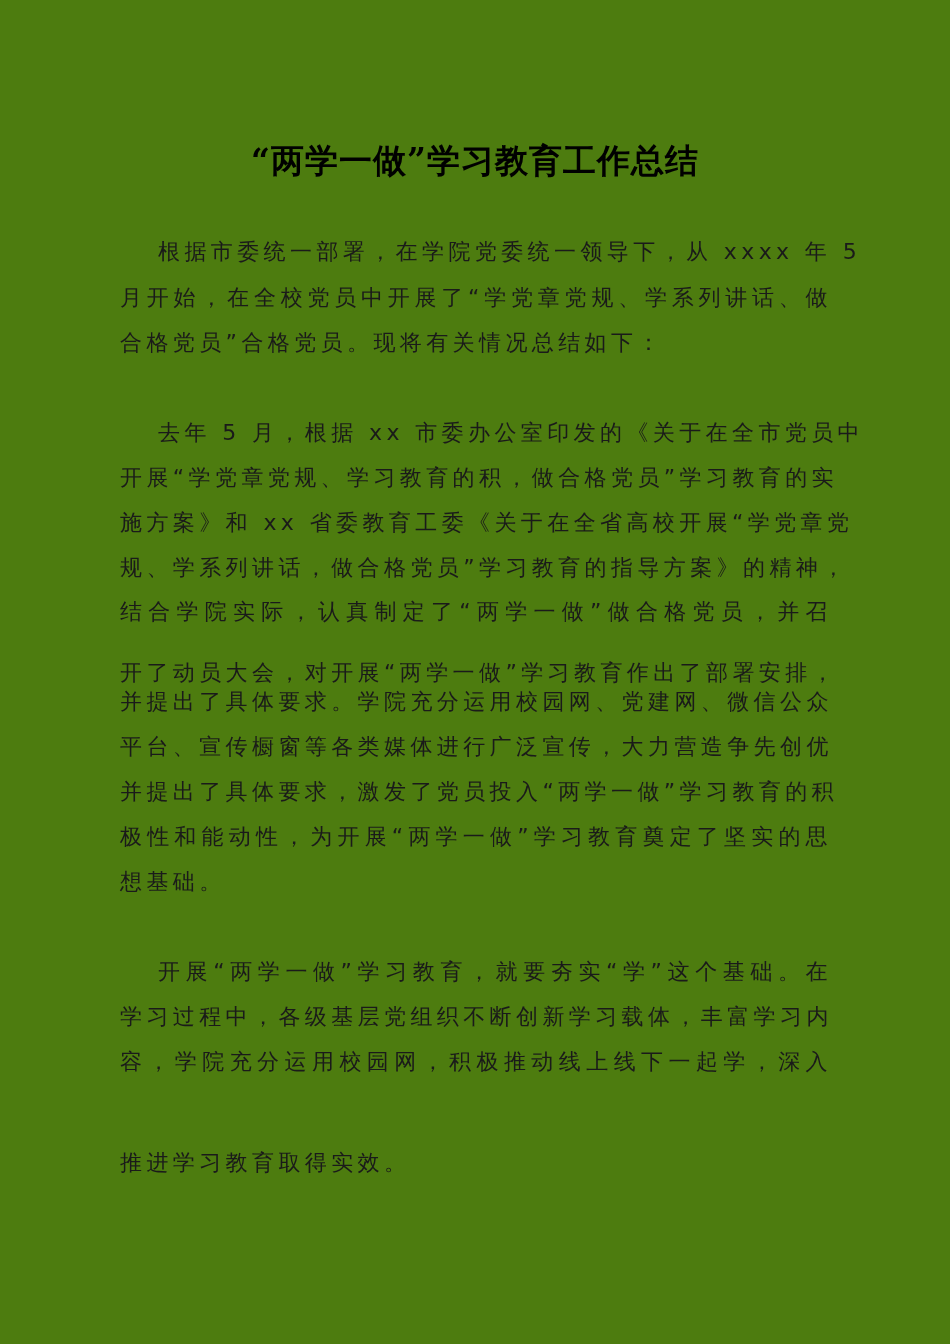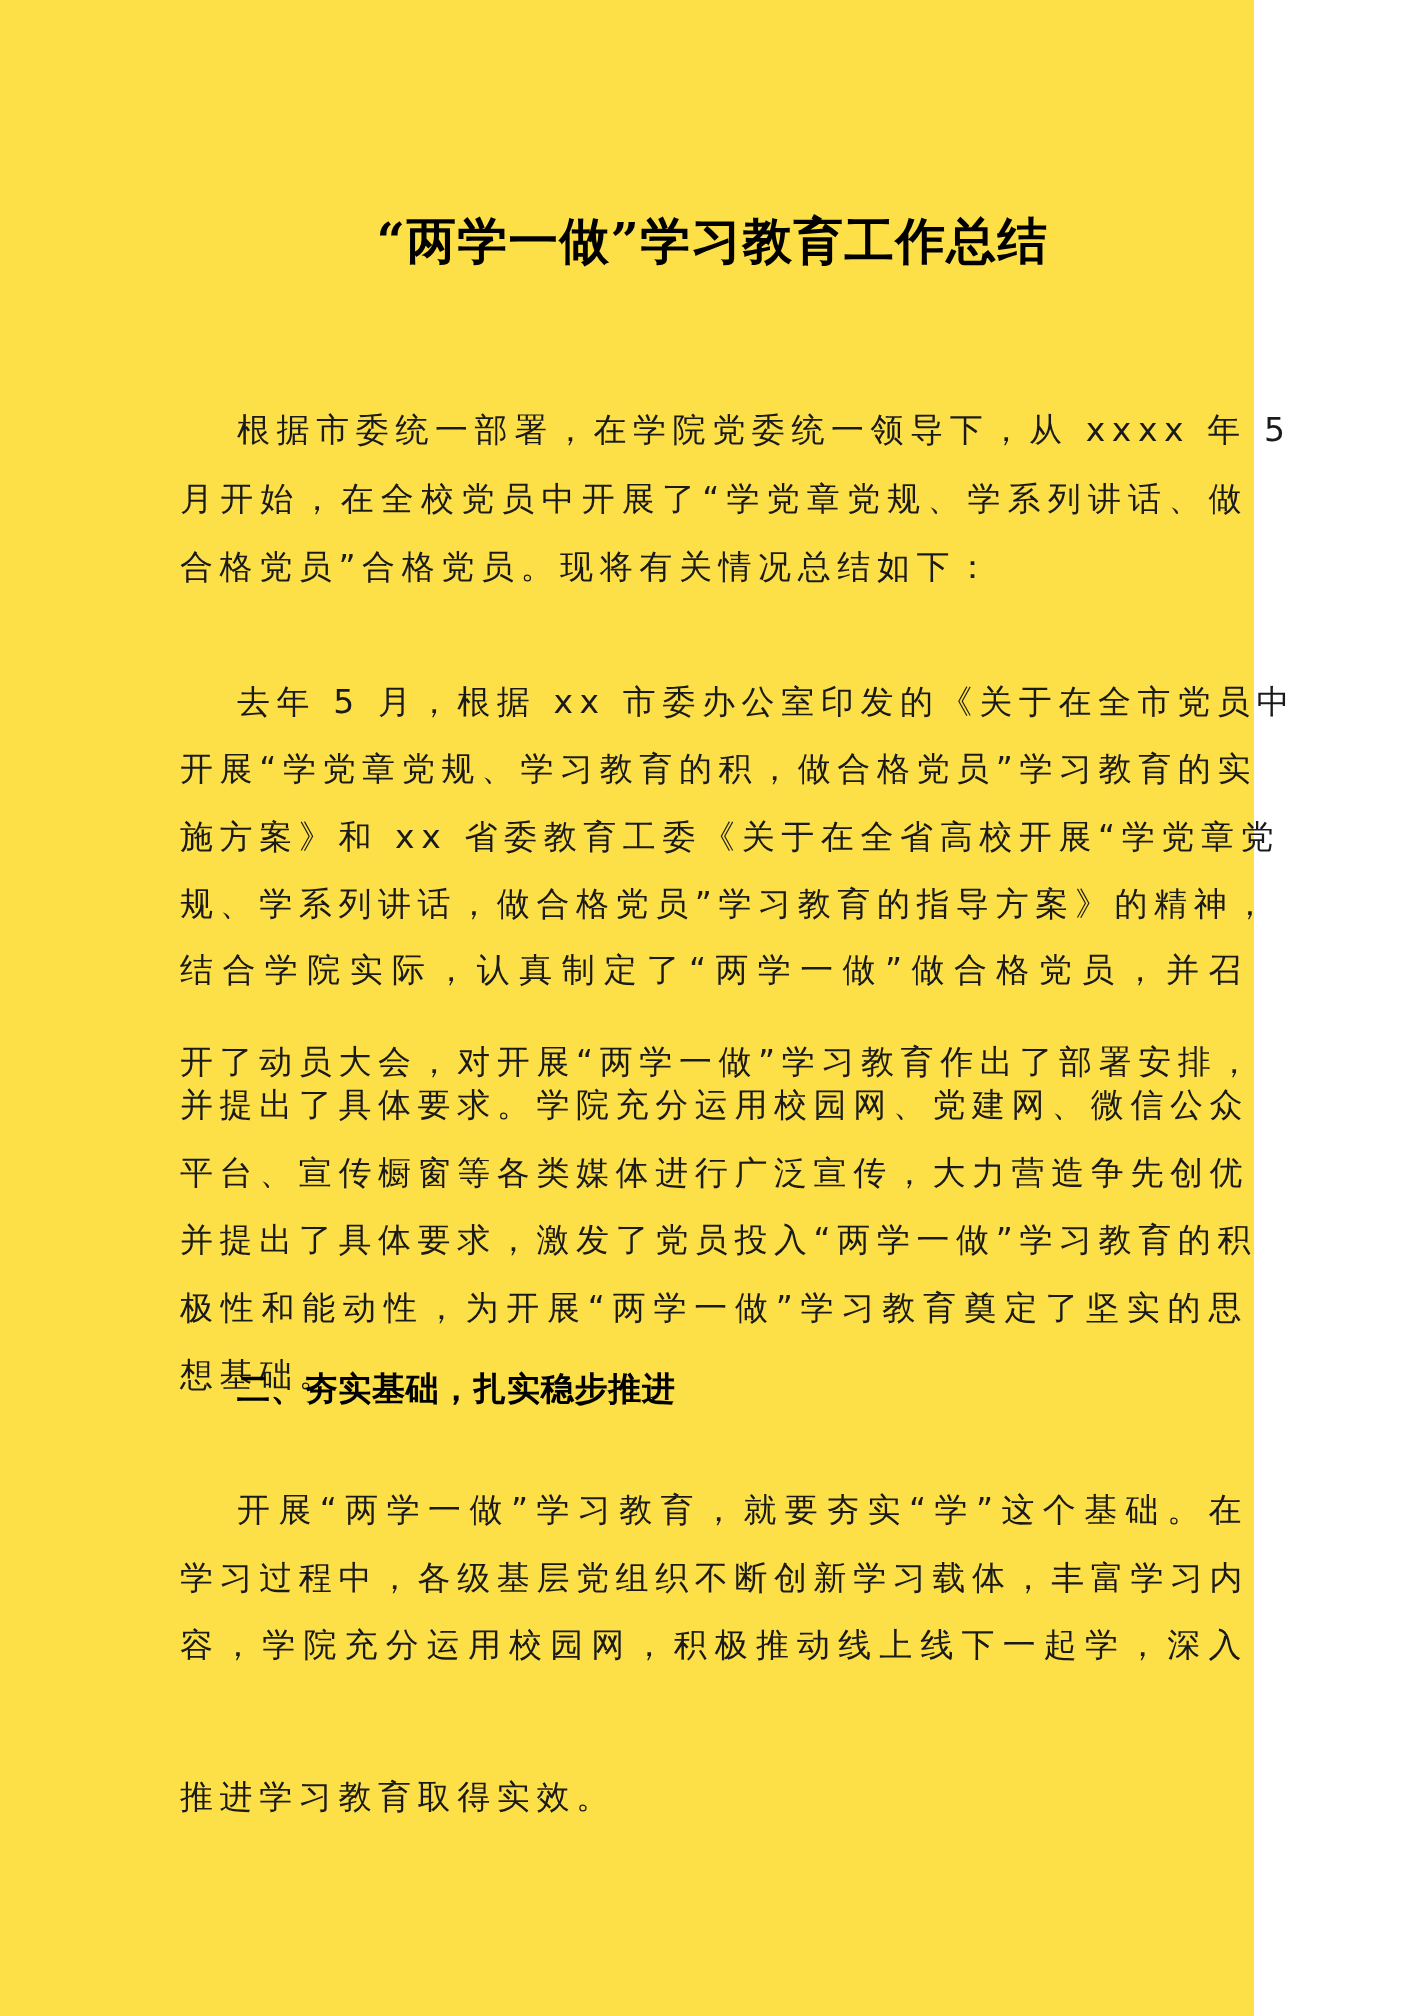--- a/index.html
+++ b/index.html
@@ -12,23 +12,23 @@
       height: 1344px;
       position: relative;
       overflow: hidden;
       color: #111111;
       font-family: "DejaVu Serif", "Liberation Serif", serif;
     }
     .page {
       position: absolute;
       left: 0;
       top: 0;
-      width: 836px;
+      width: 950px;
       height: 1344px;
-      background: #fde047;
+      background: #4d7c0f;
     }
     .title {
       position: absolute;
       left: 0;
       top: 138px;
       width: 950px;
       text-align: center;
       font-size: 33px;
       font-weight: bold;
       letter-spacing: 1px;
@@ -42,21 +42,20 @@
       width: 712px;
       height: 41px;
       font-size: 22px;
       line-height: 41px;
       white-space: nowrap;
       letter-spacing: 4.4px;
       color: #1a1a1a;
       font-family: "DejaVu Sans", "Liberation Sans", sans-serif;
       text-align: justify;
       text-align-last: justify;
-      margin-top: 36px;
     }
     .line.indent {
       left: 158px;
       width: 674px;
     }
     .line.last {
       text-align-last: left;
     }
     .heading {
       position: absolute;
@@ -91,21 +90,20 @@
     <div class="line" style="top:547px">规、学系列讲话，做合格党员”学习教育的指导方案》的精神，</div>
     <div class="line" style="top:591px">结合学院实际，认真制定了“两学一做”做合格党员，并召</div>
     <div class="line" style="top:652px">开了动员大会，对开展“两学一做”学习教育作出了部署安排，</div>
     <div class="line" style="top:681px">并提出了具体要求。学院充分运用校园网、党建网、微信公众</div>
     <div class="line" style="top:726px">平台、宣传橱窗等各类媒体进行广泛宣传，大力营造争先创优</div>
     <div class="line" style="top:771px">并提出了具体要求，激发了党员投入“两学一做”学习教育的积</div>
     <div class="line" style="top:816px">极性和能动性，为开展“两学一做”学习教育奠定了坚实的思</div>
     <div class="line last" style="top:861px">想基础。</div>
   </div>
 
-  <div class="heading" style="top:906px">二、夯实基础，扎实稳步推进</div>
   <div>
     <div class="line indent" style="top:951px">开展“两学一做”学习教育，就要夯实“学”这个基础。在</div>
     <div class="line" style="top:996px">学习过程中，各级基层党组织不断创新学习载体，丰富学习内</div>
     <div class="line" style="top:1041px">容，学院充分运用校园网，积极推动线上线下一起学，深入</div>
     <div class="line last" style="top:1142px">推进学习教育取得实效。</div>
   </div>
 
 </div>
 
 </body></html>

